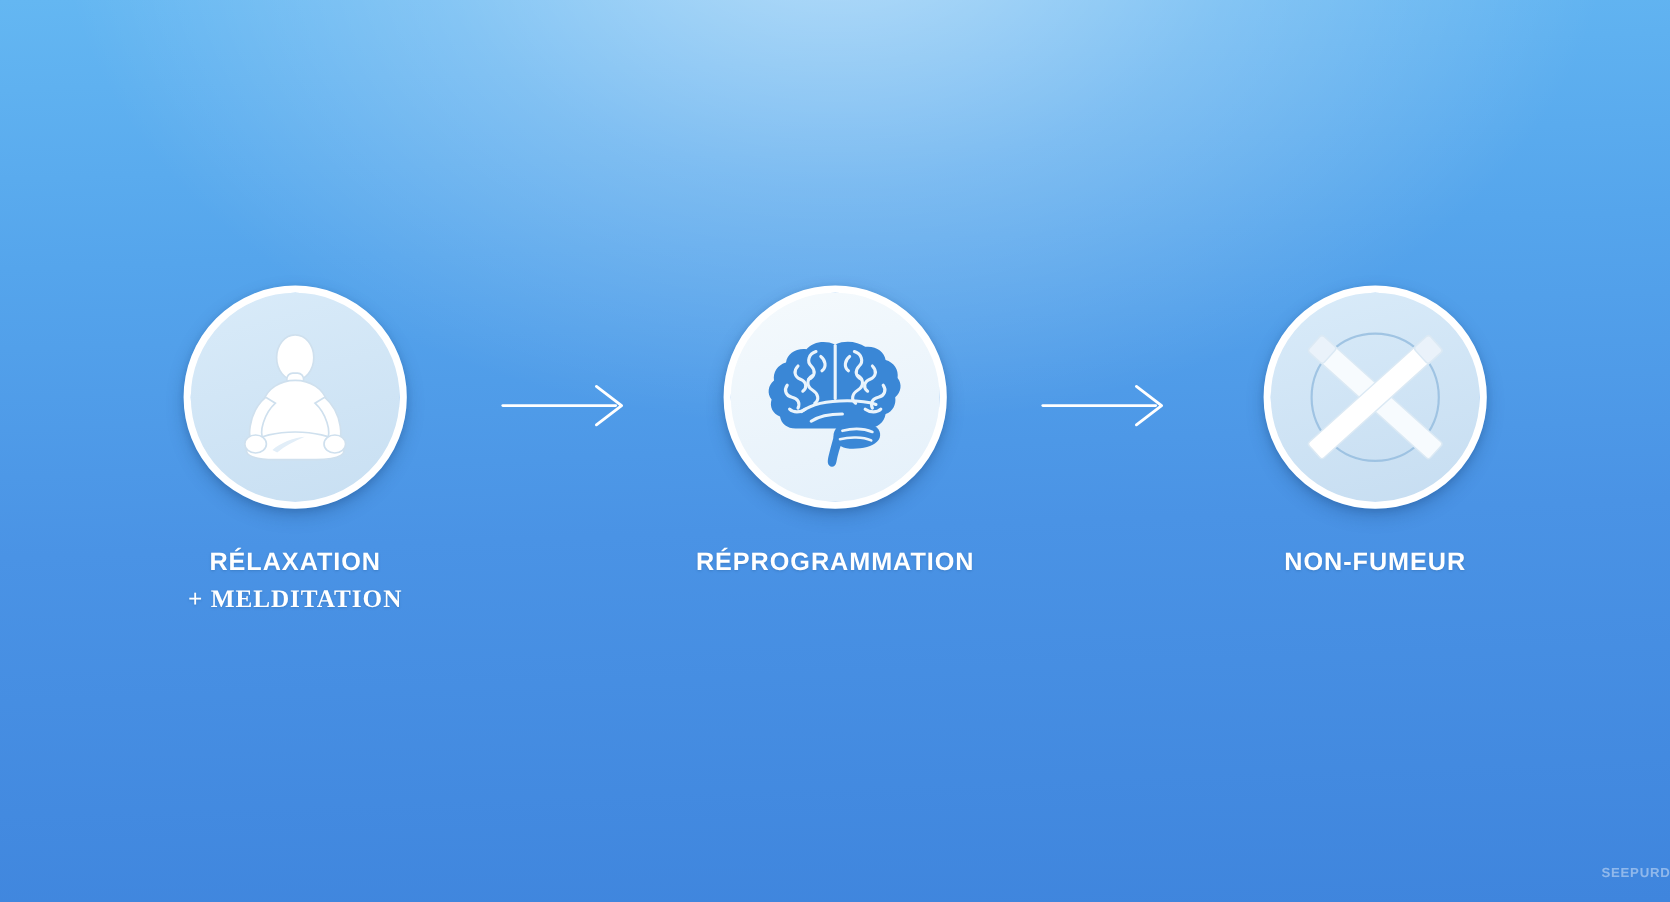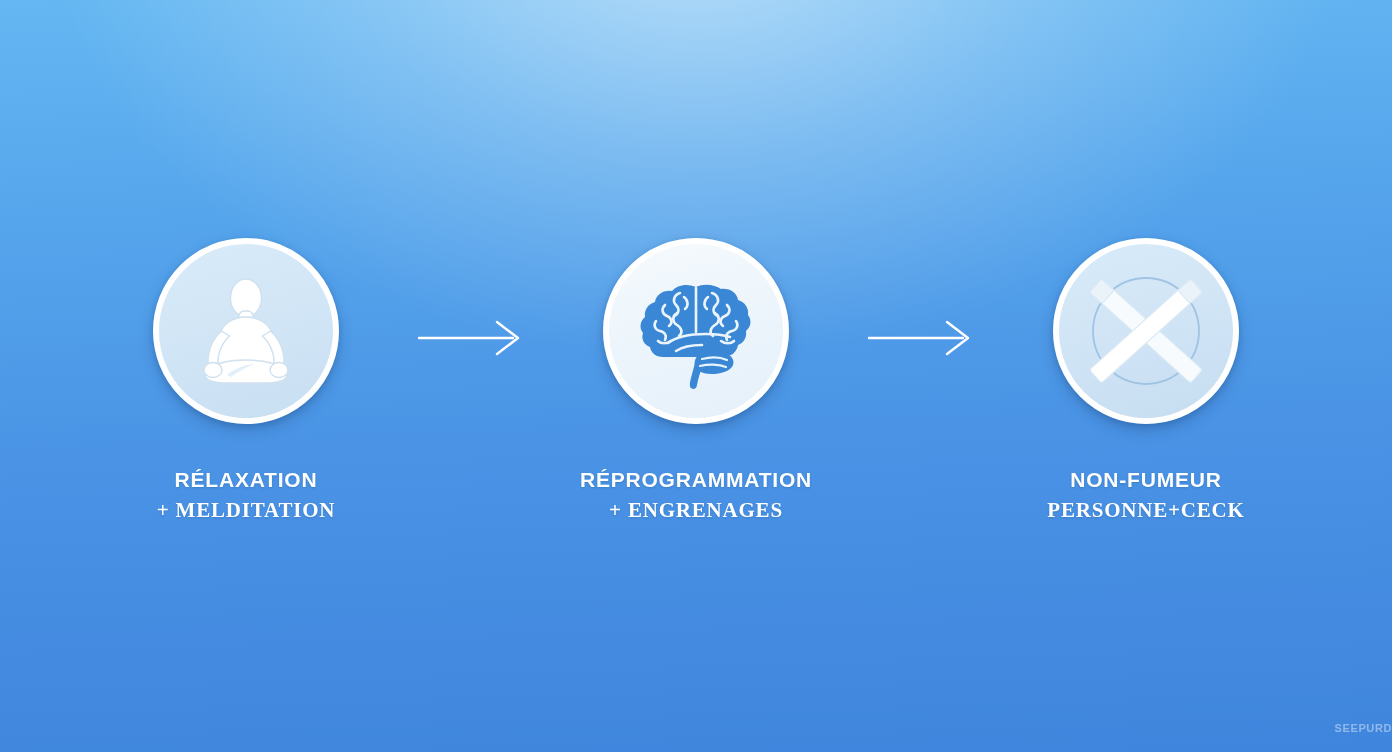--- a/index.html
+++ b/index.html
@@ -73,21 +73,21 @@
     overflow: hidden;
   }
   .circle.tone-a { background: linear-gradient(165deg, #d9ebf9 0%, #c8dff2 100%); }
   .circle.tone-b { background: linear-gradient(165deg, #f5fafd 0%, #e4f0fa 100%); }
   .circle.tone-c { background: linear-gradient(165deg, #d9ebf9 0%, #c6ddf1 100%); }
 
   .glyph { display: block; }
 
   
   .label {
-    margin-top: 40px;
+    margin-top: 29px;
     text-align: center;
     color: #ffffff;
     font-size: 21px;
     font-weight: bold;
     letter-spacing: 0.8px;
     line-height: 31px;
     text-shadow: 0 1px 2px rgba(25, 70, 120, 0.25);
     white-space: nowrap;
   }
   .label .l2 { display: block; font-family: Liberation Serif, serif; }
@@ -229,21 +229,20 @@
             <path d="M36 76 c8 -6 22 -9 38 -9 c10 0 18 1 24 3"></path>
             <path d="M44 84 c6 -4 16 -6 26 -6"></path>
 
             <path d="M70 92 c8 -2 18 -2 25 1" stroke-width="2.2"></path>
             <path d="M68 99 c8 -2 19 -2 26 1" stroke-width="2.2"></path>
           </g>
         </svg>
       </div>
       <div class="label">
         <span>RÉPROGRAMMATION</span>
-        <span class="l2">+ ENGRENAGES</span>
       </div>
     </div>
 
     <div class="arrow-cell">
       <svg width="108" height="40" viewBox="0 0 108 40">
         <line x1="2" y1="20" x2="96" y2="20" stroke="#ffffff" stroke-width="2.4" stroke-linecap="round"></line>
         <polyline points="80,4 101,20 80,36" fill="none" stroke="#ffffff" stroke-width="2.4" stroke-linecap="round" stroke-linejoin="round"></polyline>
       </svg>
     </div>
 
@@ -259,21 +258,20 @@
           </g>
 
           <g transform="rotate(-42 75 75)">
             <rect x="7" y="66" width="136" height="18" rx="2.5" fill="#ffffff" stroke="#dbe9f4" stroke-width="1.2"></rect>
             <rect x="126" y="66" width="17" height="18" rx="2.5" fill="#eaf2fa" stroke="#dbe9f4" stroke-width="1.2"></rect>
           </g>
         </svg>
       </div>
       <div class="label">
         <span>NON-FUMEUR</span>
-        <span class="l2">PERSONNE+CECK</span>
       </div>
     </div>
 
   </div>
 
   <div id="watermark">Seepurd</div>
 
 </div>
 
 </body></html>

